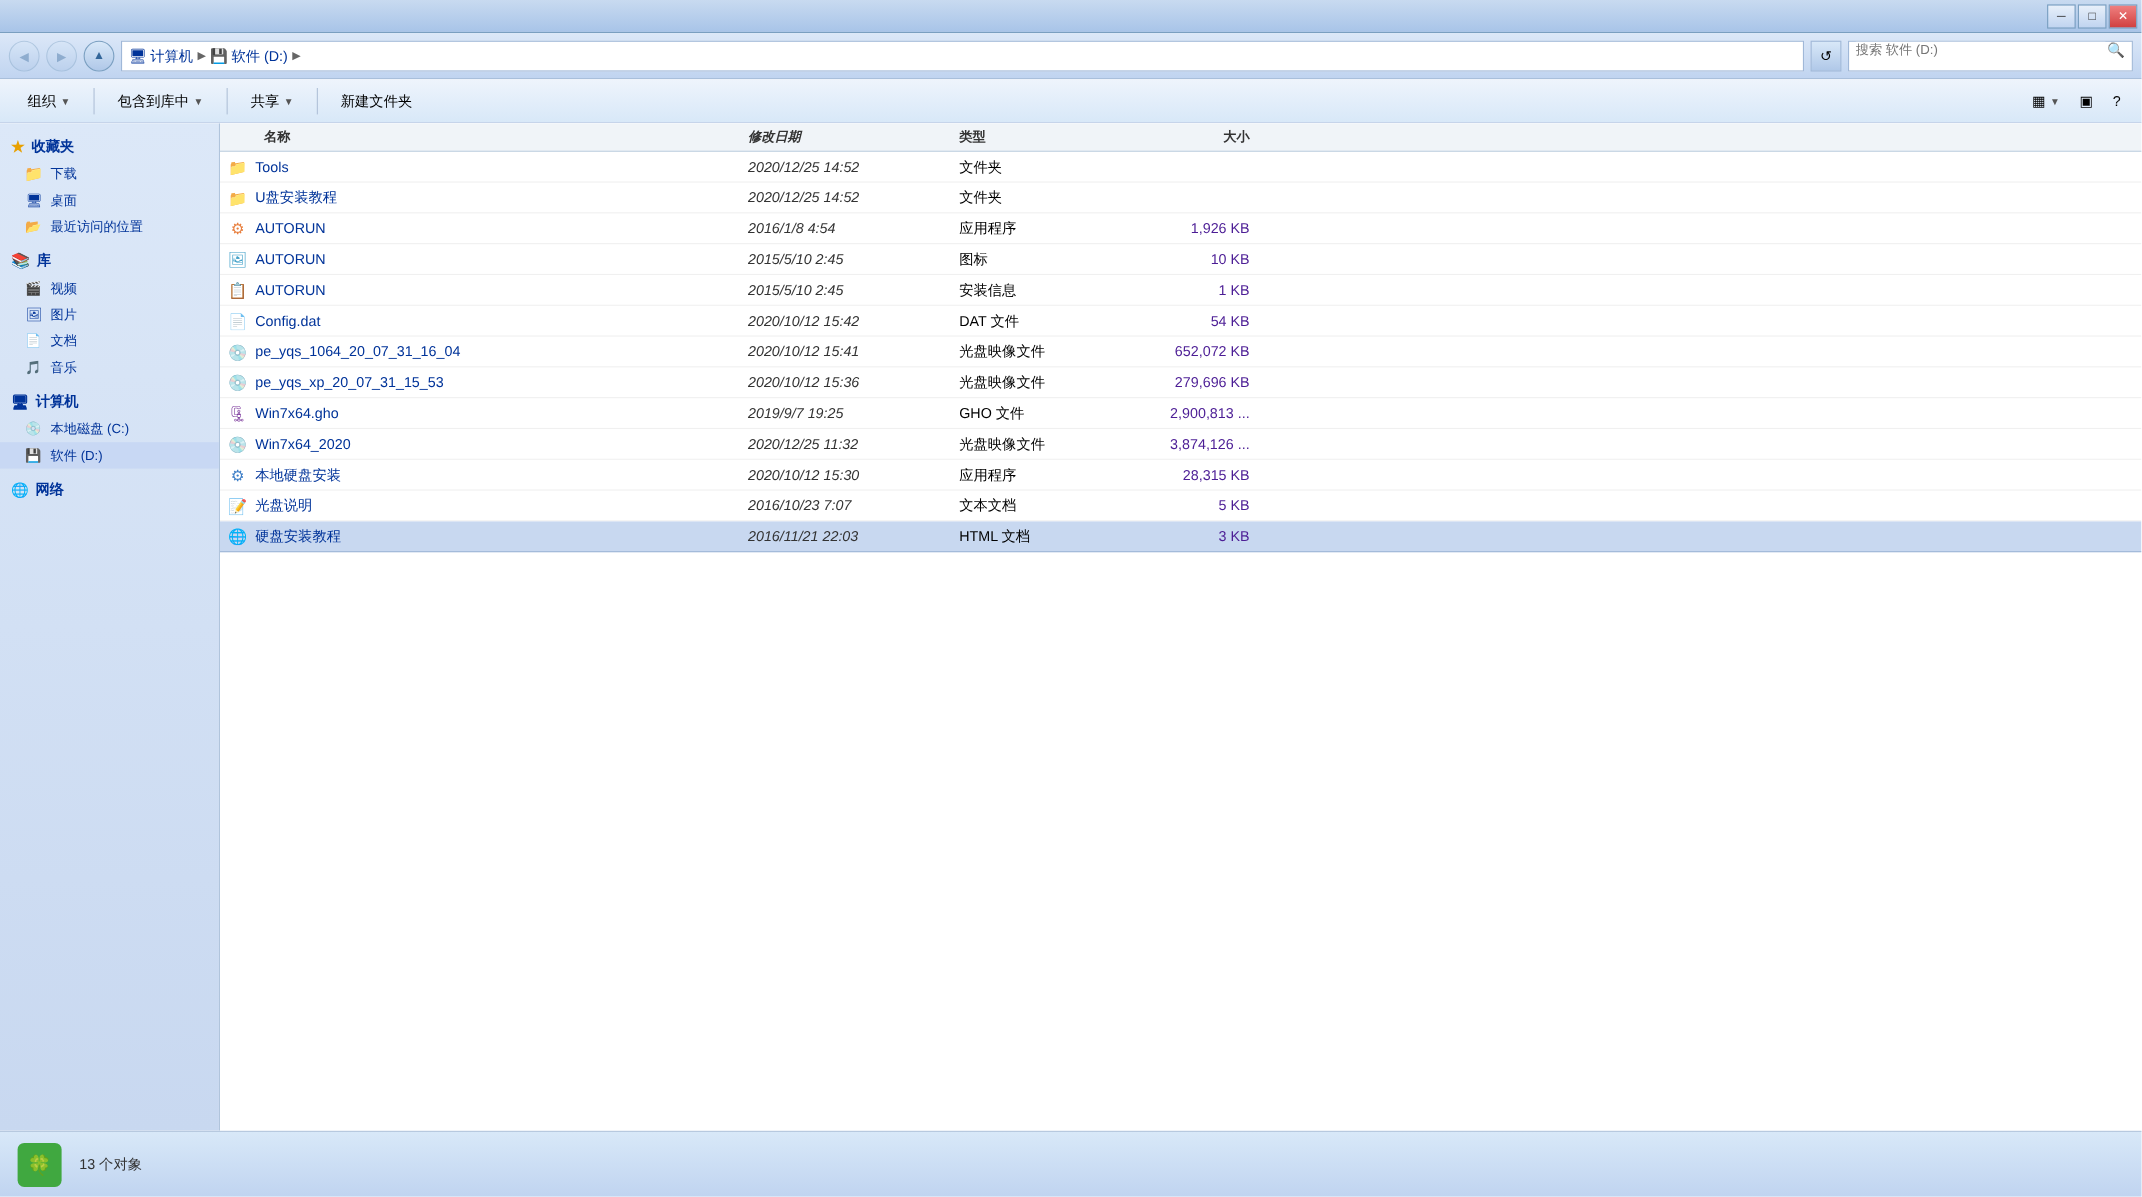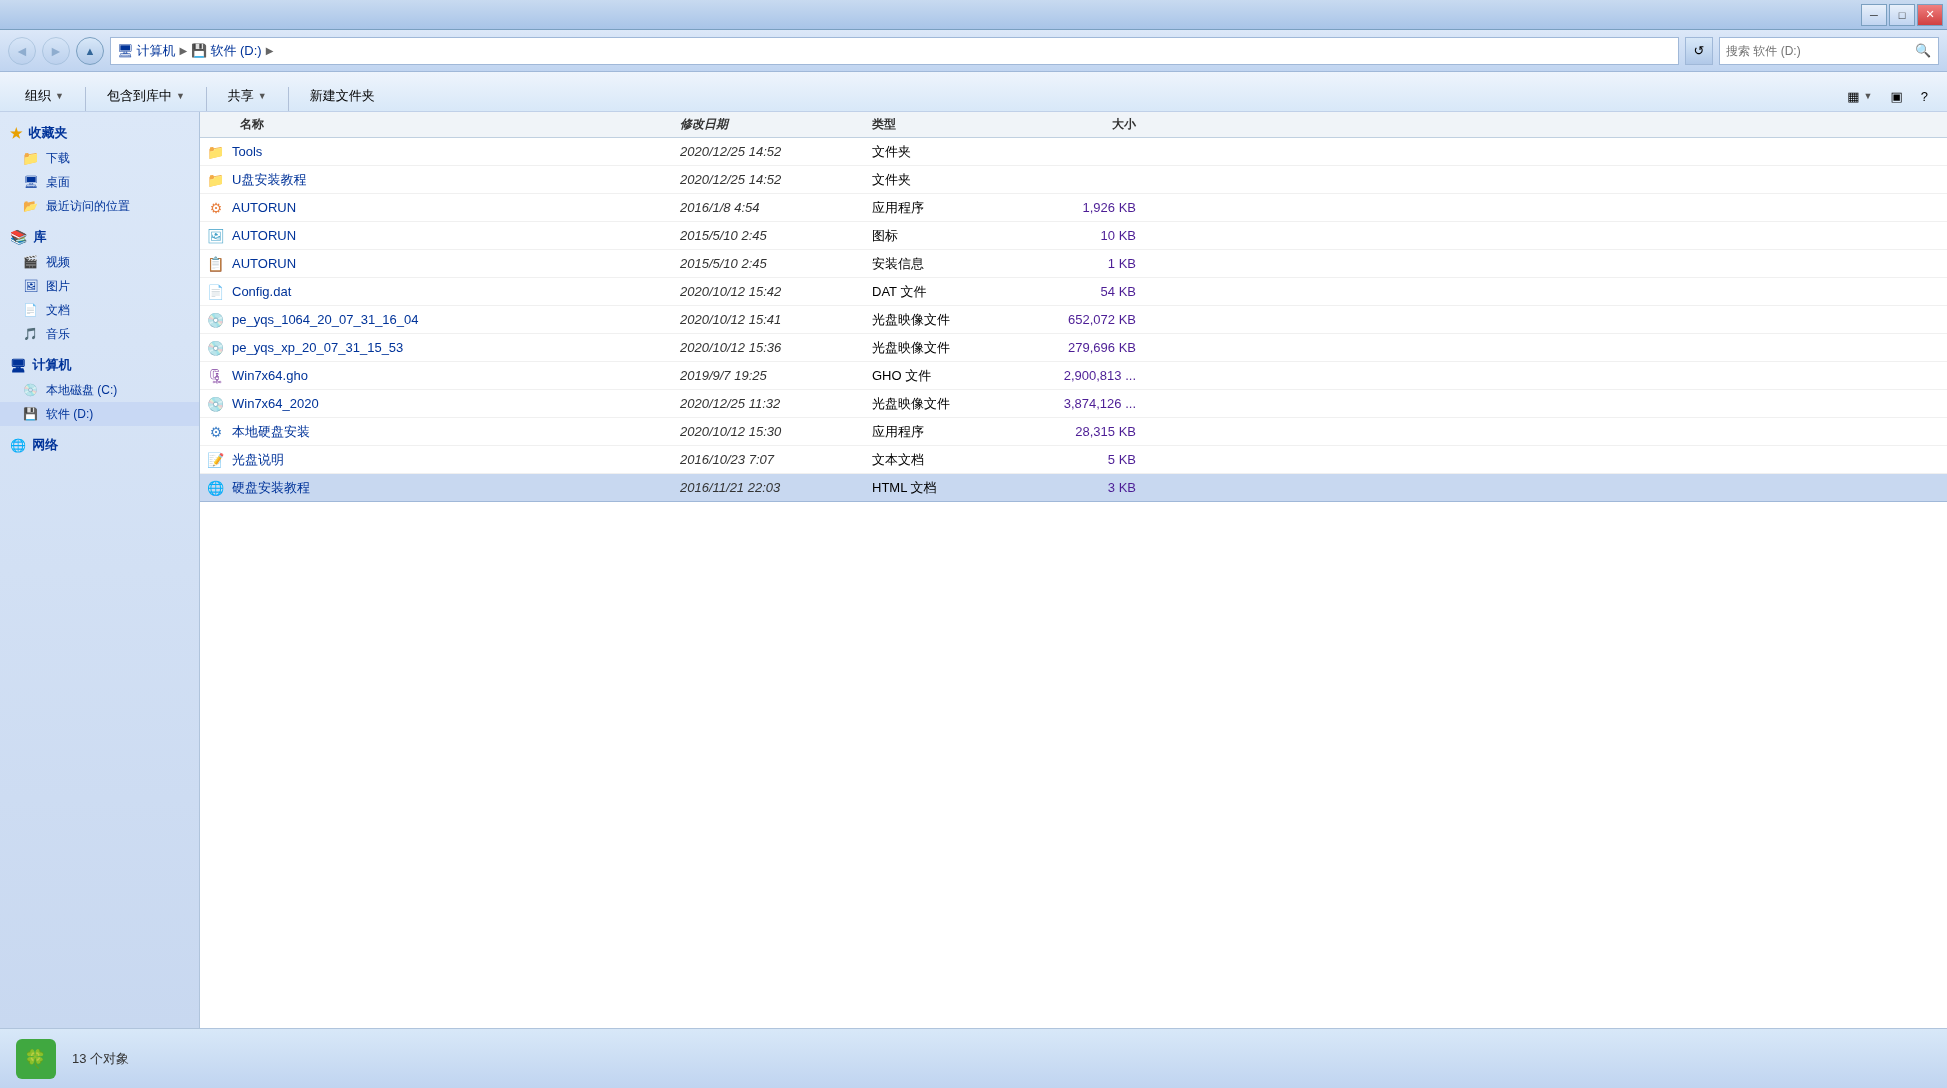--- a/index.html
+++ b/index.html
@@ -88,43 +88,43 @@
       width: 28px;
       height: 28px;
       border: 1px solid #a0b8d8;
       background: linear-gradient(to bottom, #d8e8f8, #b0c8e8);
       display: flex;
       align-items: center;
       justify-content: center;
       cursor: pointer;
     }
     .search-box {
-      width: 220px;
+      width: 259px;
       height: 28px;
       border: 1px solid #a0b8d8;
       background: white;
       display: flex;
-      align-items: center;
+      align-items: flex-start;
       padding: 0 6px;
       gap: 2px;
     }
     .search-box input {
       border: none;
       outline: none;
       flex: 1;
       font-size: 12px;
       color: #999;
     }
 
     
     .toolbar {
       background: linear-gradient(to bottom, #eef4fc, #d8e8f8);
       height: 40px;
       display: flex;
-      align-items: flex-end;
+      align-items: center;
       padding: 0 12px;
       gap: 4px;
       border-bottom: 1px solid #c0d0e8;
     }
     .toolbar-btn {
       height: 30px;
       padding: 0 12px;
       border: 1px solid transparent;
       background: transparent;
       display: flex;

